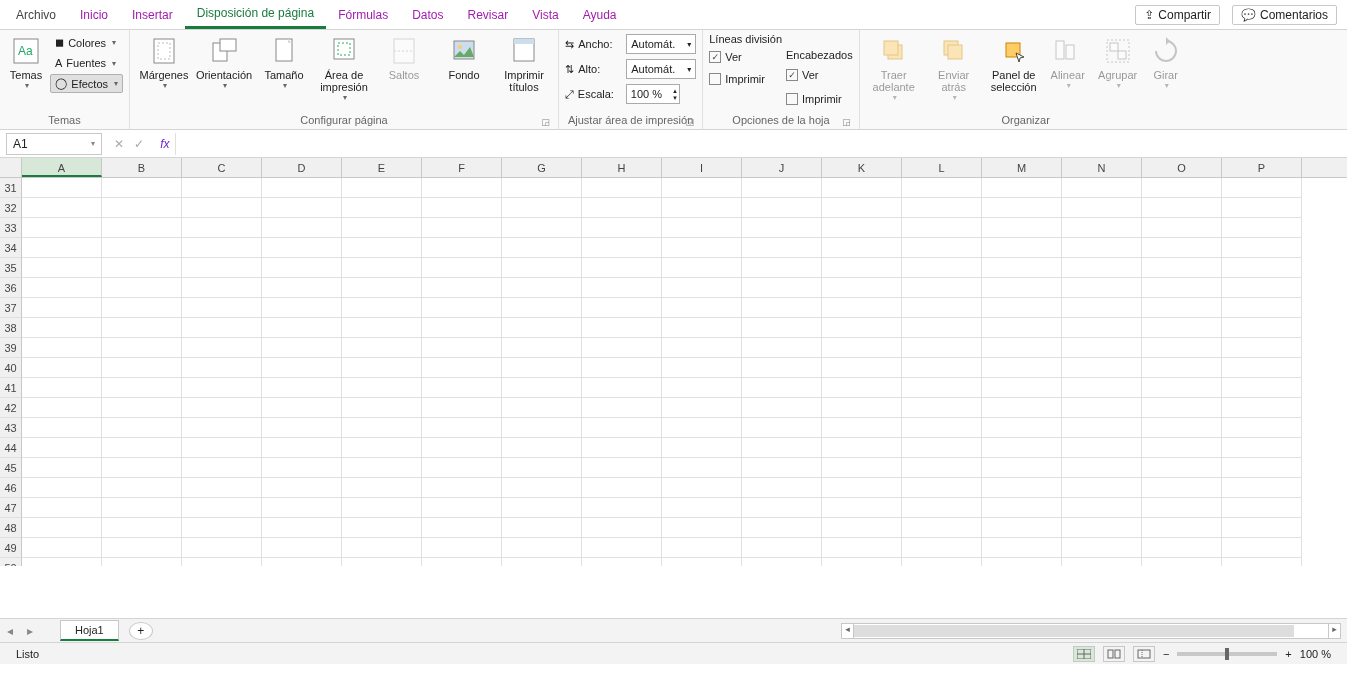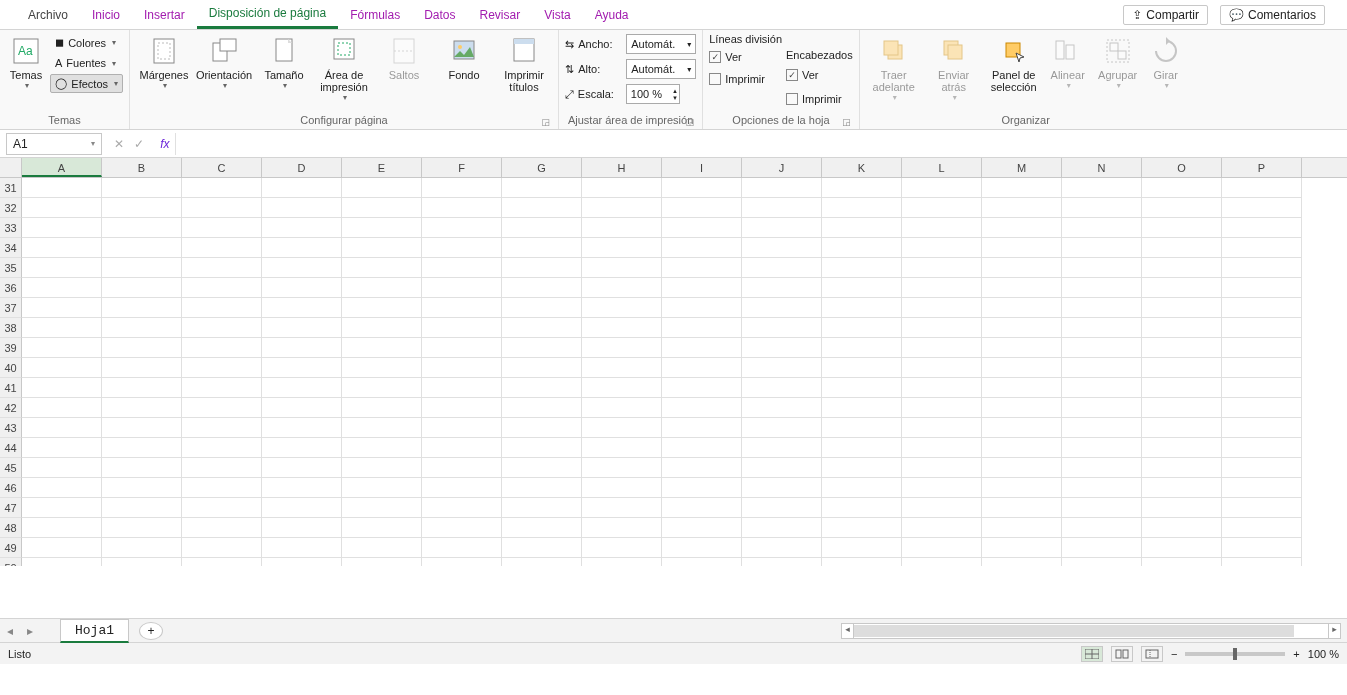--- a/index.html
+++ b/index.html
@@ -1,19 +1,19 @@
 <!DOCTYPE html>
 <html><head>
 <meta charset="utf-8">
 <style>
 * { box-sizing: border-box; margin: 0; padding: 0; font-family: 'Segoe UI', Tahoma, sans-serif; }
 body { background: #fff; overflow: hidden; font-size: 12px; color: #222; }
 
 
-.tabs { display: flex; align-items: center; height: 30px; border-bottom: 1px solid #d4d4d4; padding: 0 16px; }
+.tabs { display: flex; align-items: center; height: 30px; border-bottom: 1px solid #d4d4d4; padding: 0 4px; }
 .tab { padding: 6px 12px; cursor: pointer; color: #a21caf; }
 .tab.active { color: #1a7b3e; border-bottom: 3px solid #1a7b3e; font-weight: 400; }
 .tab.file { color: #444; }
 .tabs-right { margin-left: auto; display: flex; gap: 12px; padding-right: 6px; }
 .tabs-right .btn { display: flex; align-items: center; gap: 4px; border: 1px solid #c8c8c8; padding: 2px 8px; border-radius: 2px; background: #fff; cursor: pointer; }
 
 
 .ribbon { display: flex; height: 100px; border-bottom: 1px solid #d4d4d4; background: #f9f9f9; }
 .group { display: flex; flex-direction: column; border-right: 1px solid #e0e0e0; padding: 3px 6px 0; }
 .group-body { display: flex; align-items: flex-start; gap: 4px; flex: 1; }
@@ -48,30 +48,30 @@
 .colhdr { width:80px; border-right:1px solid #c8c8c8; text-align:center; font-size:11px; line-height:20px; color:#444; cursor:pointer;}
 .colhdr.sel { background:#d8e8d8; border-bottom:2px solid #1a7b3e;}
 .rows { height: 388px; overflow:hidden;}
 .row { display:flex; height:20px;}
 .rowhdr { width:22px; border-right:1px solid #c8c8c8; border-bottom:1px solid #e0e0e0; background:#f0f0f0; text-align:center; font-size:11px; line-height:20px; color:#444; cursor:pointer;}
 .cell { width:80px; border-right:1px solid #e0e0e0; border-bottom:1px solid #e0e0e0;}
 
 
 .sheettabs { display:flex; align-items:center; height:24px; border-top:1px solid #d4d4d4; background:#f3f3f3;}
 .navbtn { width:20px; text-align:center; color:#888; cursor:pointer;}
-.sheet { padding:3px 14px; background:#fff; border:1px solid #c8c8c8; border-bottom:2px solid #1a7b3e; font-size:13px; cursor:pointer;font-family:Liberation Mono, monospace;}
+.sheet { padding:3px 14px; background:#fff; border:1px solid #c8c8c8; border-bottom:2px solid #1a7b3e; font-size:11px; cursor:pointer;}
 .addsheet { width:24px; height:18px; border:1px solid #c8c8c8; border-radius:50%; margin-left:10px; text-align:center; line-height:16px; cursor:pointer; background:#fff;}
 .hscroll { margin-left:auto; width:500px; height:16px; border:1px solid #c8c8c8; background:#fff; position:relative; margin-right:6px;}
 .hscroll .thumb{position:absolute;left:12px;top:1px;width:440px;height:12px;background:#ddd;}
 .hscroll .arr{position:absolute;top:0;width:12px;height:14px;text-align:center;font-size:9px;color:#666;cursor:pointer;}
 .hscroll .arr.l{left:0;border-right:1px solid #c8c8c8;}
 .hscroll .arr.r{right:0;border-left:1px solid #c8c8c8;}
 
 
-.status { display:flex; align-items:center; height:22px; border-top:1px solid #d4d4d4; background:#f3f3f3; font-size:11px; padding:0 8px;}
+.status { display:flex; align-items:center; height:22px; border-top:1px solid #d4d4d4; background:#f3f3f3; font-size:11px; padding:0 16px;}
 .status-right { margin-left:auto; display:flex; align-items:center; gap:8px;}
 .viewbtn { width:22px; height:16px; border:1px solid #c8c8c8; cursor:pointer; display:inline-flex;align-items:center;justify-content:center;}
 .viewbtn.active{background:#d8e8d8;}
 .zoom-slider { width:100px; height:4px; background:#c8c8c8; position:relative;}
 .zoom-slider .t{position:absolute;top:-4px;left:48px;width:4px;height:12px;background:#666;}
 
 svg{display:block;}
 </style>
 </head>
 <body>

